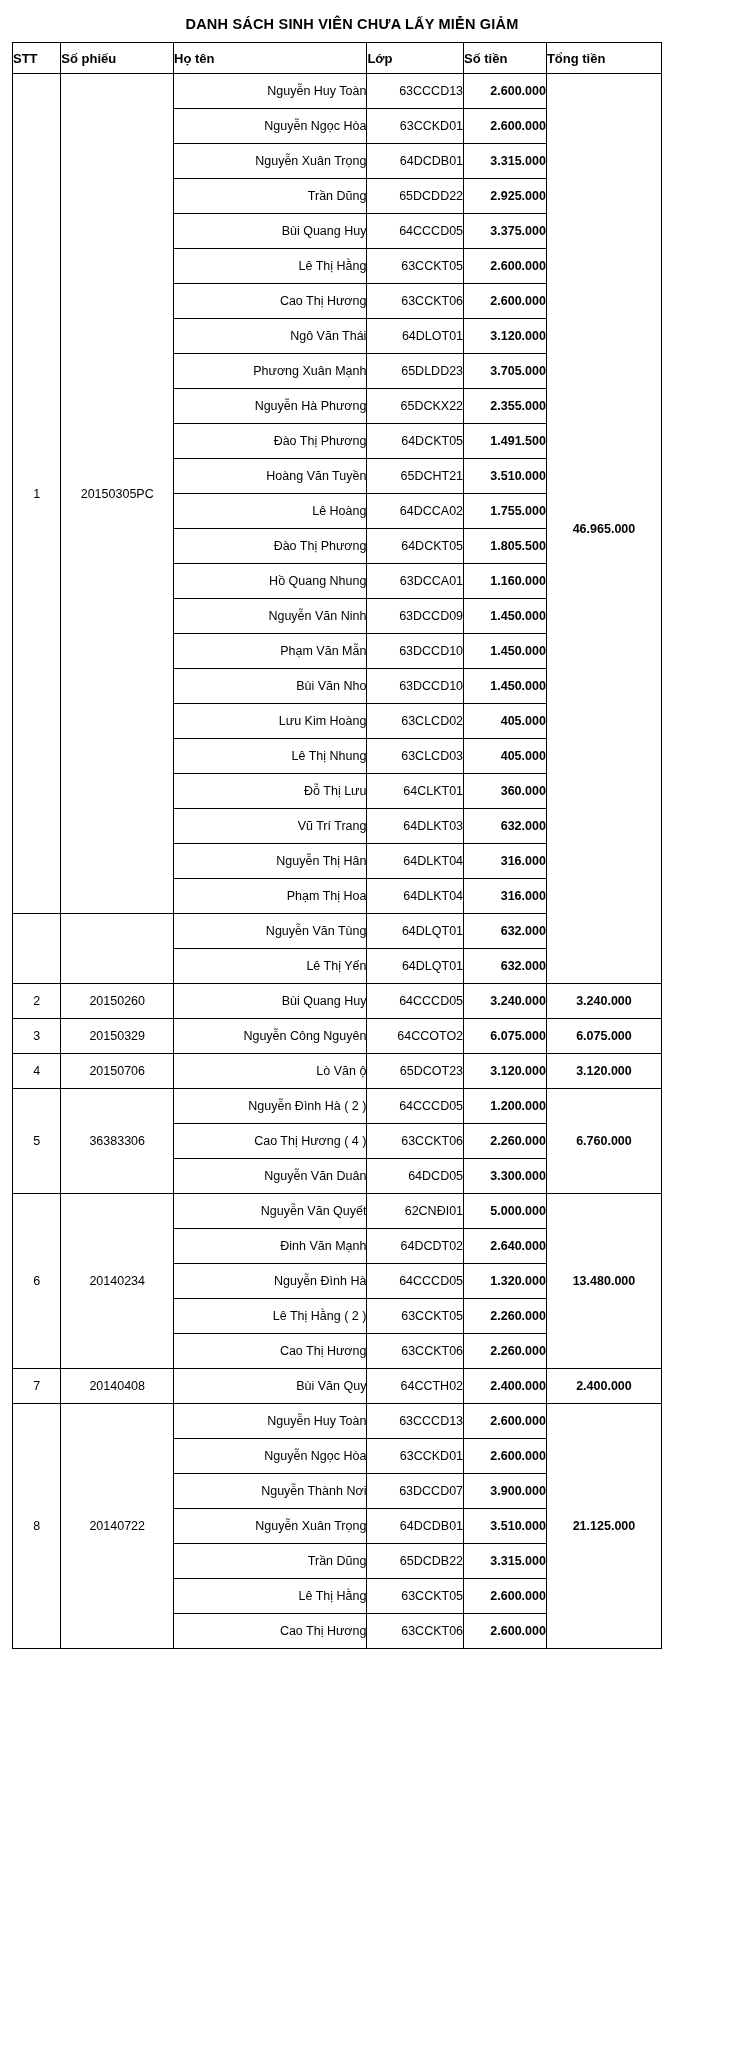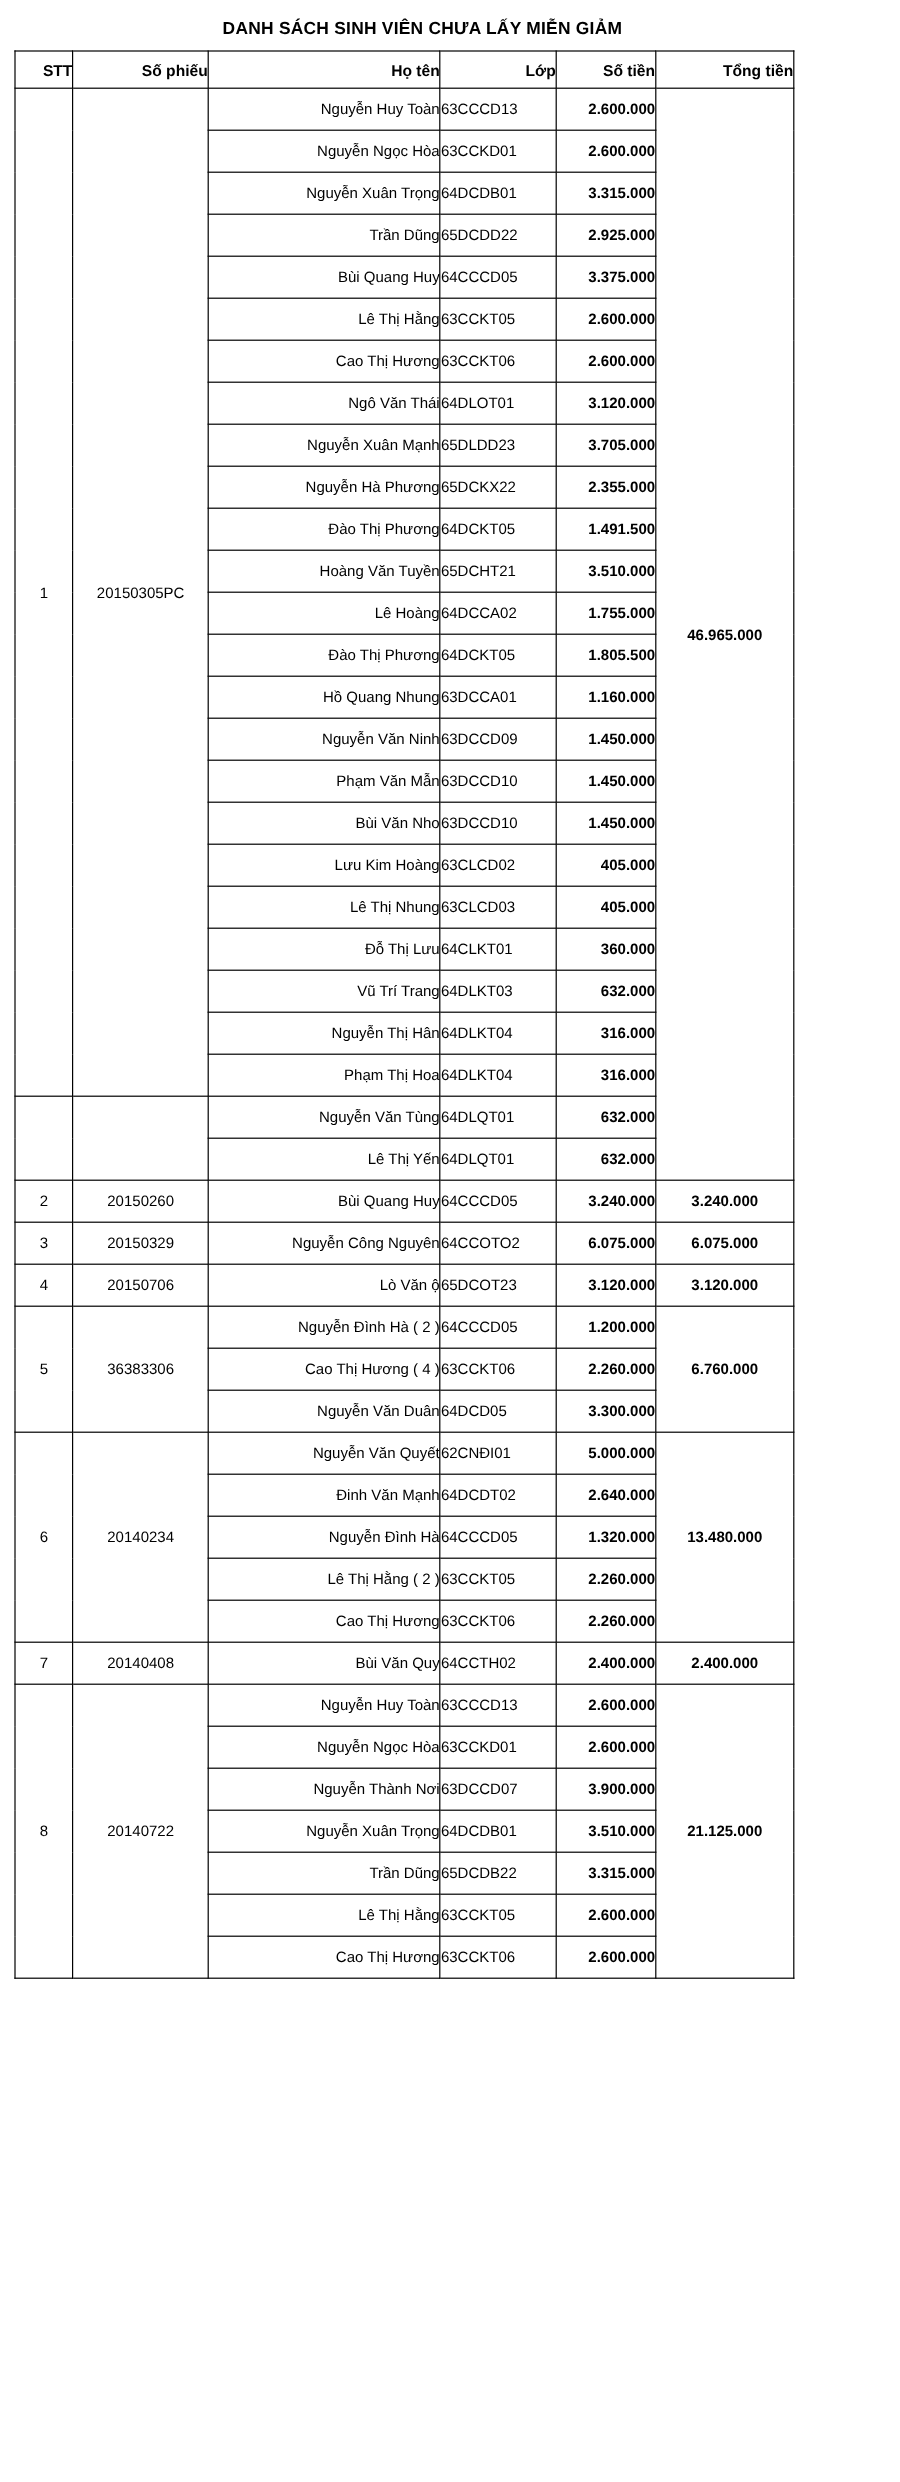--- a/index.html
+++ b/index.html
@@ -31,40 +31,40 @@
     table-layout: fixed;
   }
   table.main th, table.main td {
     border: 1px solid #000000;
     font-size: 12.5px;
     padding: 0;
     vertical-align: middle;
   }
   table.main th {
     font-weight: bold;
-    text-align: right;
+    text-align: left;
     height: 30px;
     font-size: 13px;
   }
   .col-stt { width: 42px; }
   .col-sophieu { width: 98px; }
   .col-hoten { width: 168px; }
   .col-lop { width: 84px; }
   .col-sotien { width: 72px; }
   .col-tongtien { width: 100px; }
 
   td.c-stt, td.c-sophieu {
     text-align: center;
   }
   td.c-hoten {
     text-align: right;
     padding-left: 8px;
   }
   td.c-lop {
-    text-align: left;
+    text-align: right;
   }
   td.c-sotien {
     text-align: right;
     padding-right: 8px;
     font-weight: bold;
   }
   td.c-tongtien {
     text-align: center;
     font-weight: bold;
   }
@@ -136,21 +136,21 @@
           <td class="c-hoten row-cell">Cao Thị Hương</td>
           <td class="c-lop row-cell">63CCKT06</td>
           <td class="c-sotien row-cell">2.600.000</td>
         </tr>
         <tr>
           <td class="c-hoten row-cell">Ngô Văn Thái</td>
           <td class="c-lop row-cell">64DLOT01</td>
           <td class="c-sotien row-cell">3.120.000</td>
         </tr>
         <tr>
-          <td class="c-hoten row-cell">Nguyễn Xuân Mạnh</td>
+          <td class="c-hoten row-cell">Phương Xuân Mạnh</td>
           <td class="c-lop row-cell">65DLDD23</td>
           <td class="c-sotien row-cell">3.705.000</td>
         </tr>
         <tr>
           <td class="c-hoten row-cell">Nguyễn Hà Phương</td>
           <td class="c-lop row-cell">65DCKX22</td>
           <td class="c-sotien row-cell">2.355.000</td>
         </tr>
         <tr>
           <td class="c-hoten row-cell">Đào Thị Phương</td>

